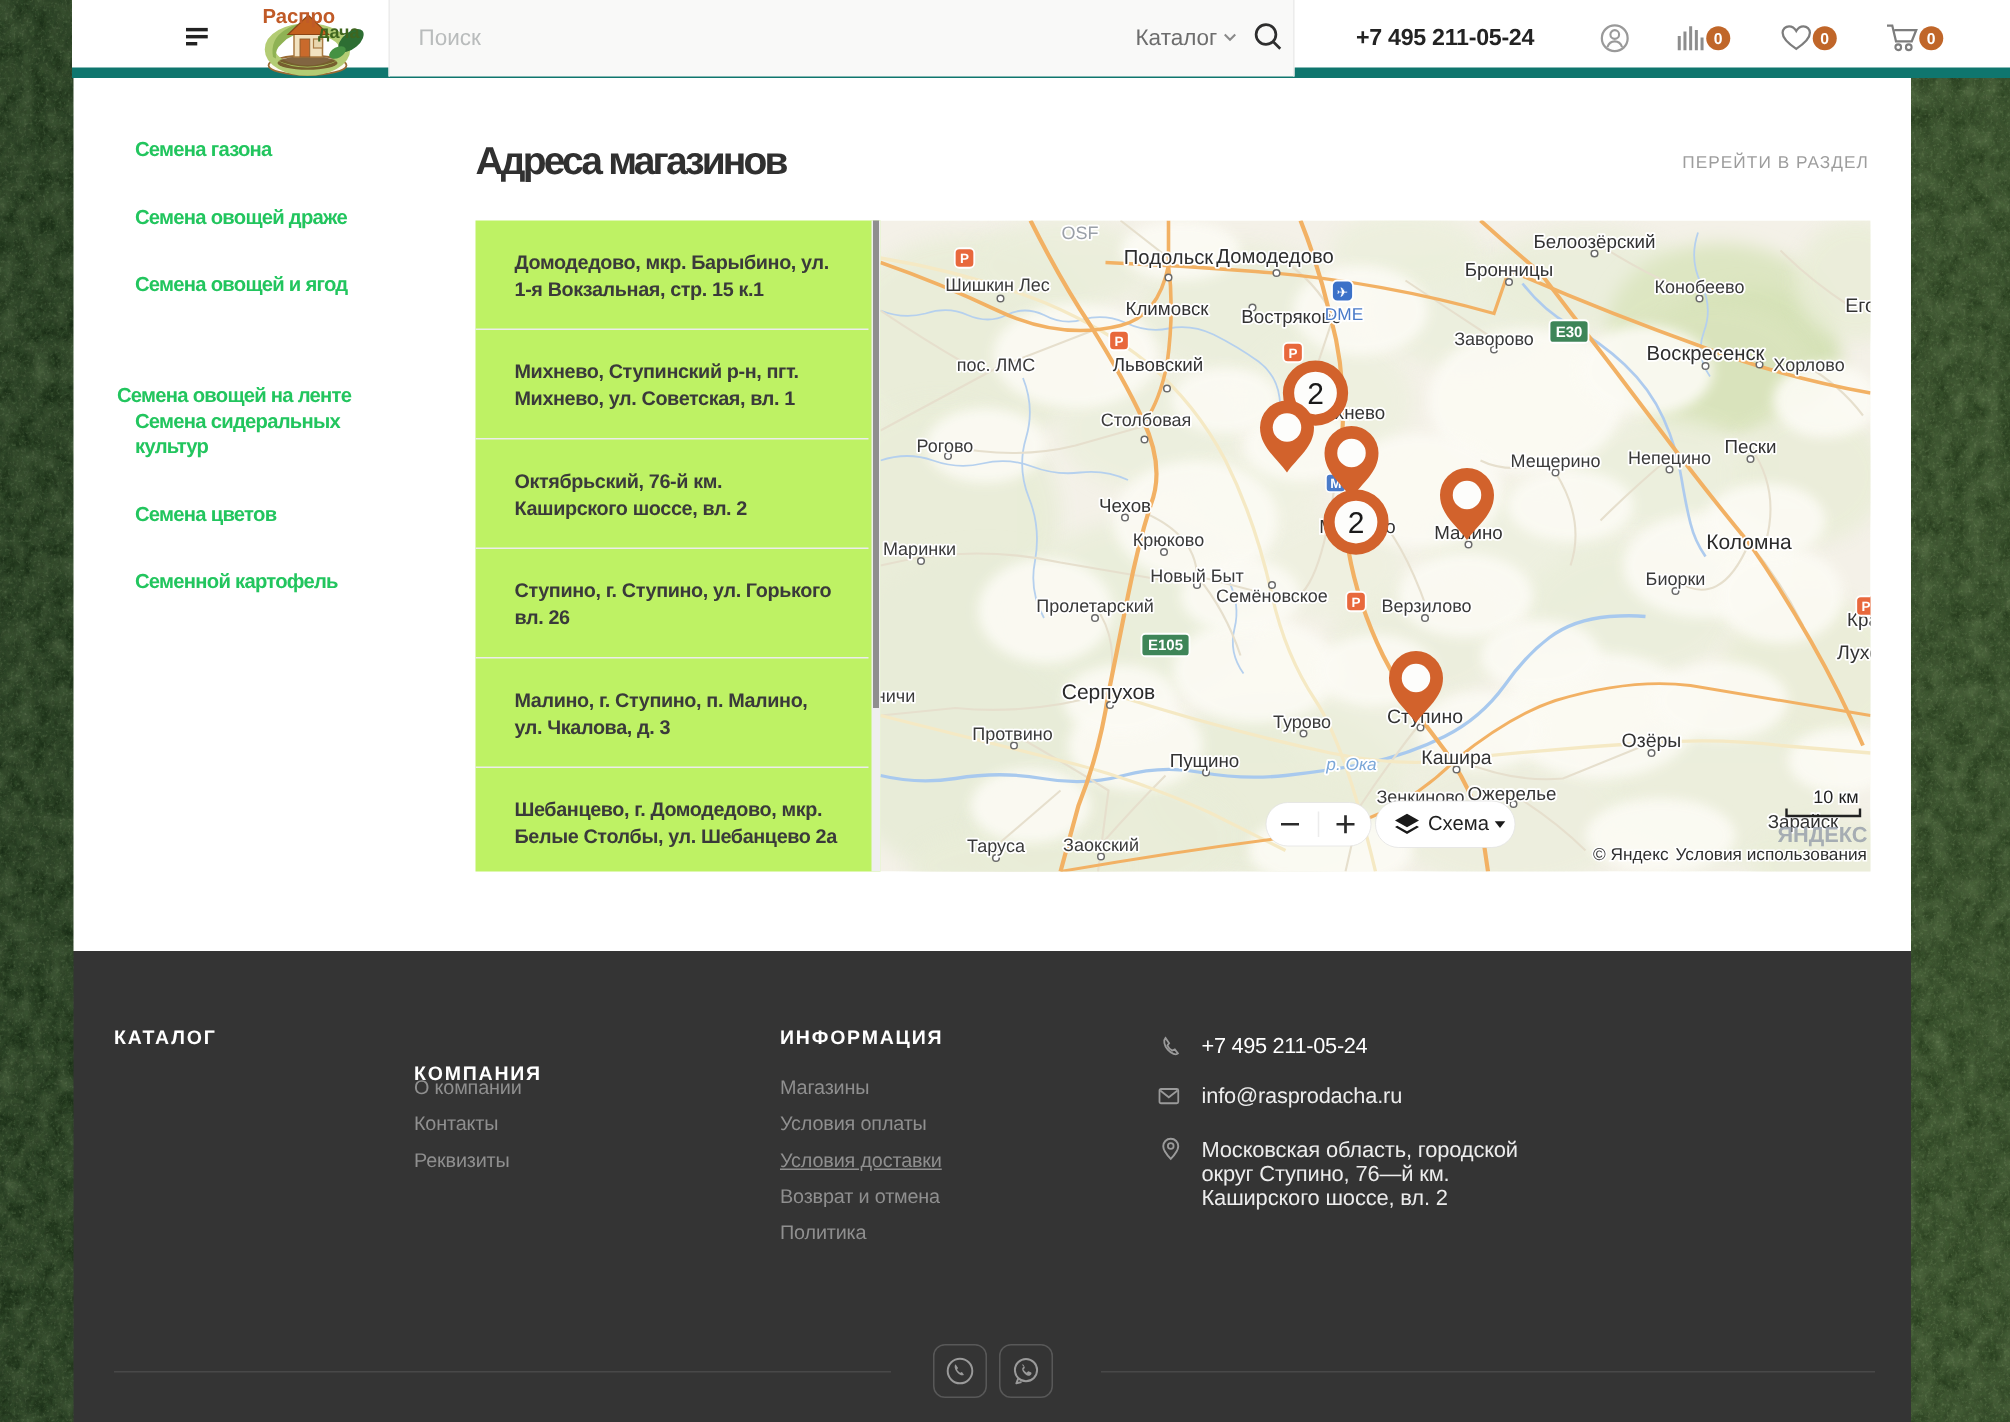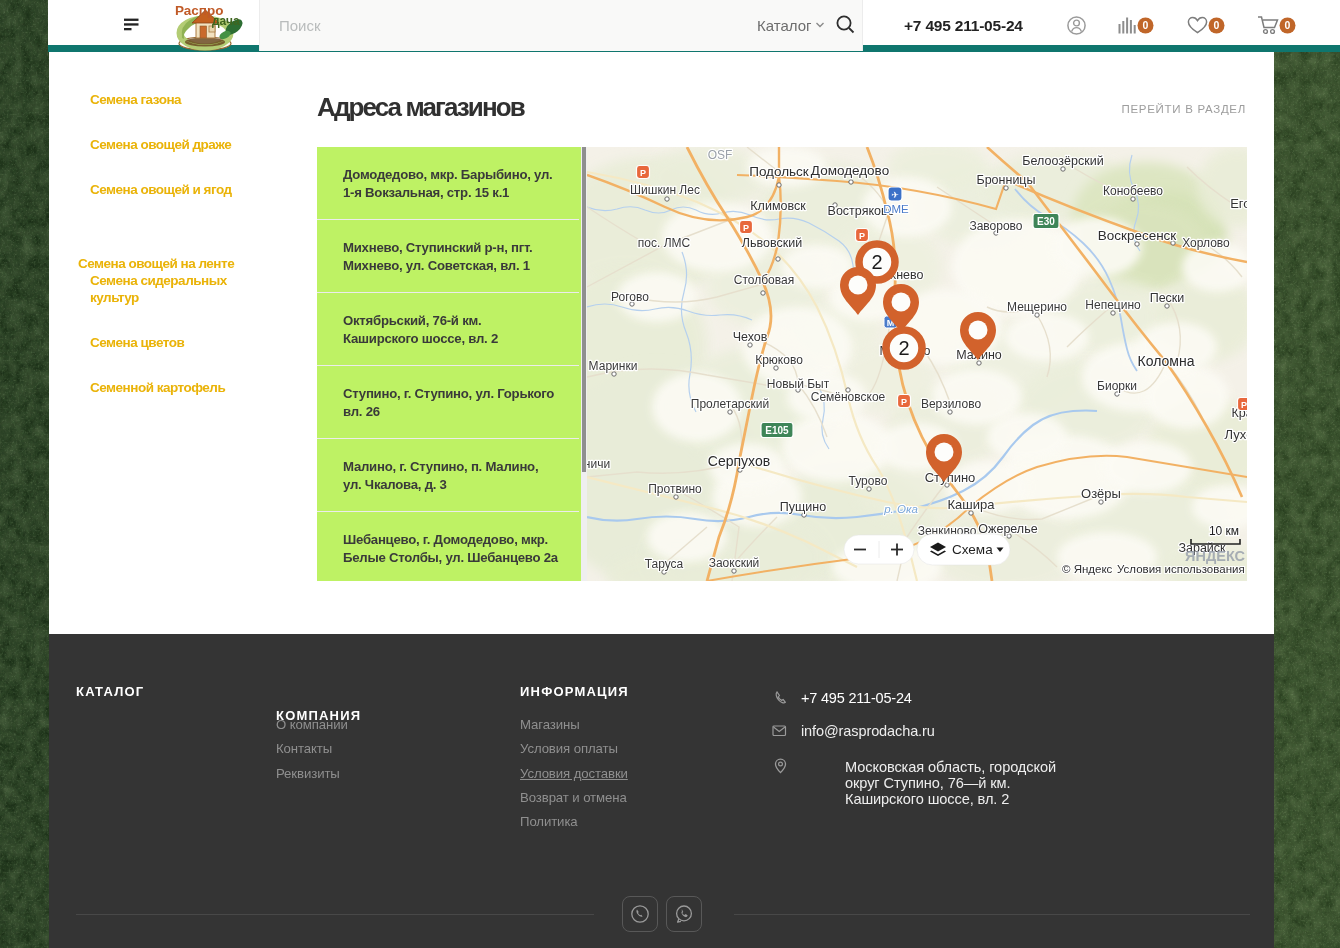--- a/index.html
+++ b/index.html
@@ -10,21 +10,21 @@
   
   #grass { position:absolute; left:0; top:0; width:1340px; height:948px; z-index:0; }
   
   .header { position:absolute; left:0; top:0; width:1340px; height:52px; background:#fff; z-index:10; border-bottom:7px solid #0f766e;margin-left:48px; }
   .searchzone { position:absolute; left:211px; top:0; width:604px; height:51px; background:#f9f9f8; border-left:1px solid #ececec; border-right:1px solid #ececec; }
   .ph-search { position:absolute; left:231px; top:17px; font-size:15px; color:#b9bcbc; }
   .catalog { position:absolute; left:709px; top:17px; font-size:15px; color:#6d6d6d; }
   .hphone { position:absolute; left:856px; top:17px; font-size:15.5px; font-weight:bold; color:#232323; letter-spacing:-0.2px; }
   
   .content { position:absolute; left:49px; top:52px; width:1225px; height:582px; background:#fff; z-index:5; }
-  .side-item { position:absolute; font-size:13.5px; font-weight:bold; color:#eab308; line-height:17px; z-index:6; letter-spacing:-0.5px; }
+  .side-item { position:absolute; font-size:13.5px; font-weight:bold; color:#22c55e; line-height:17px; z-index:6; letter-spacing:-0.5px; }
   .h1 { position:absolute; left:317px; top:92px; font-size:26px; font-weight:bold; color:#303030; z-index:6; letter-spacing:-1.9px;}
   .goto { position:absolute; top:103px; right:94px; font-size:11.5px; color:#9d9d9d; letter-spacing:0.7px; z-index:6; }
   
   .list { position:absolute; left:317px; top:147px; width:270px; height:434px; background:#bef264; z-index:6; }
   .litem { position:absolute; left:0; width:262px; border-bottom:1px solid #ececec; }
   .litem div { position:absolute; left:26px; top:19px; font-size:13.2px; font-weight:bold; color:#3a3a3a; line-height:18px; white-space:nowrap; letter-spacing:-0.25px; }
   .sbtrack { position:absolute; left:264px; top:0; width:6px; height:434px; background:#efefef; }
   .sbthumb { position:absolute; left:265px; top:0; width:4px; height:325px; background:#8f8f8f; }
   
   .map { position:absolute; left:587px; top:147px; width:660px; height:434px; z-index:6; }
@@ -441,21 +441,21 @@
 <div class="flink" style="left:276px;top:717px;">О компании</div>
 <div class="flink" style="left:276px;top:741px;">Контакты</div>
 <div class="flink" style="left:276px;top:766px;">Реквизиты</div>
 <div class="flink" style="left:520px;top:717px;">Магазины</div>
 <div class="flink" style="left:520px;top:741px;">Условия оплаты</div>
 <div class="flink" style="left:520px;top:766px;text-decoration:underline;">Условия доставки</div>
 <div class="flink" style="left:520px;top:790px;">Возврат и отмена</div>
 <div class="flink" style="left:520px;top:814px;">Политика</div>
 <div class="fphone" style="left:801px;">+7 495 211-05-24</div>
 <div class="femail" style="left:801px;">info@rasprodacha.ru</div>
-<div class="faddr" style="left:801px;margin-left:44px;">Московская область, городской<br>округ Ступино, 76—й км.<br>Каширского шоссе, вл. 2</div>
+<div class="faddr" style="left:801px;">Московская область, городской<br>округ Ступино, 76—й км.<br>Каширского шоссе, вл. 2</div>
 <svg class="abs" style="left:773px;top:690px;z-index:6" width="14" height="15" xmlns="http://www.w3.org/2000/svg">
     <path d="M4 2 C 2.5 3.5 3 7 5.5 9.8 C 8 12.6 11 13.6 12.3 12.3 L 10.2 9.6 L 8.6 10.4 C 7.2 9.8 5.8 8.3 5.3 7 L 6.4 5.5 Z" fill="none" stroke="#9a9a9a" stroke-width="1.2"></path>
   </svg>
 <svg class="abs" style="left:772px;top:725px;z-index:6" width="15" height="12" xmlns="http://www.w3.org/2000/svg">
     <rect x="1" y="1" width="12.5" height="9.5" rx="1" fill="none" stroke="#9a9a9a" stroke-width="1.2"></rect>
     <path d="M1.5 2 L7.2 6.5 L13 2" fill="none" stroke="#9a9a9a" stroke-width="1.2"></path>
   </svg>
 <svg class="abs" style="left:774px;top:758px;z-index:6" width="13" height="16" xmlns="http://www.w3.org/2000/svg">
     <path d="M6.5 1.2 C 3.6 1.2 1.5 3.4 1.5 6.2 C 1.5 9.4 6.5 14.6 6.5 14.6 C 6.5 14.6 11.5 9.4 11.5 6.2 C 11.5 3.4 9.4 1.2 6.5 1.2 Z" fill="none" stroke="#9a9a9a" stroke-width="1.3"></path>
     <circle cx="6.5" cy="6" r="1.9" fill="none" stroke="#9a9a9a" stroke-width="1.2"></circle>

